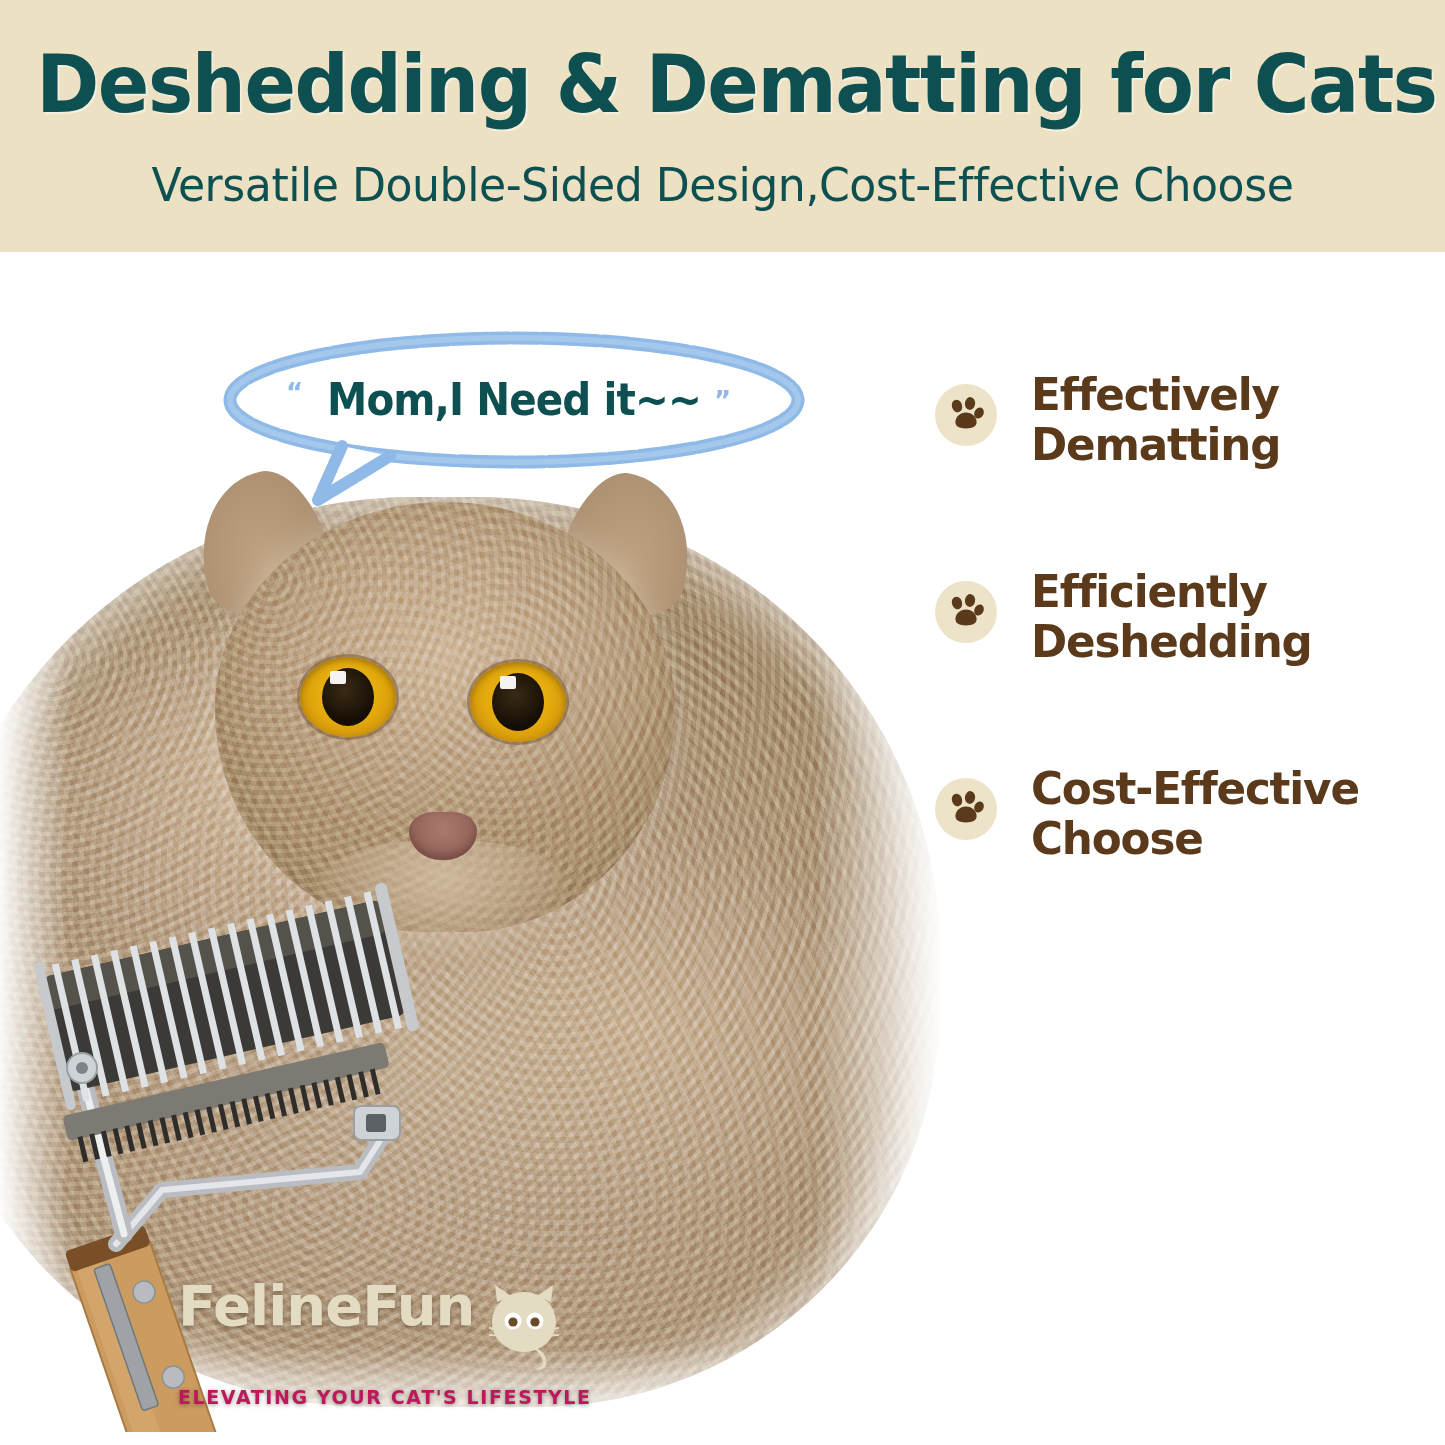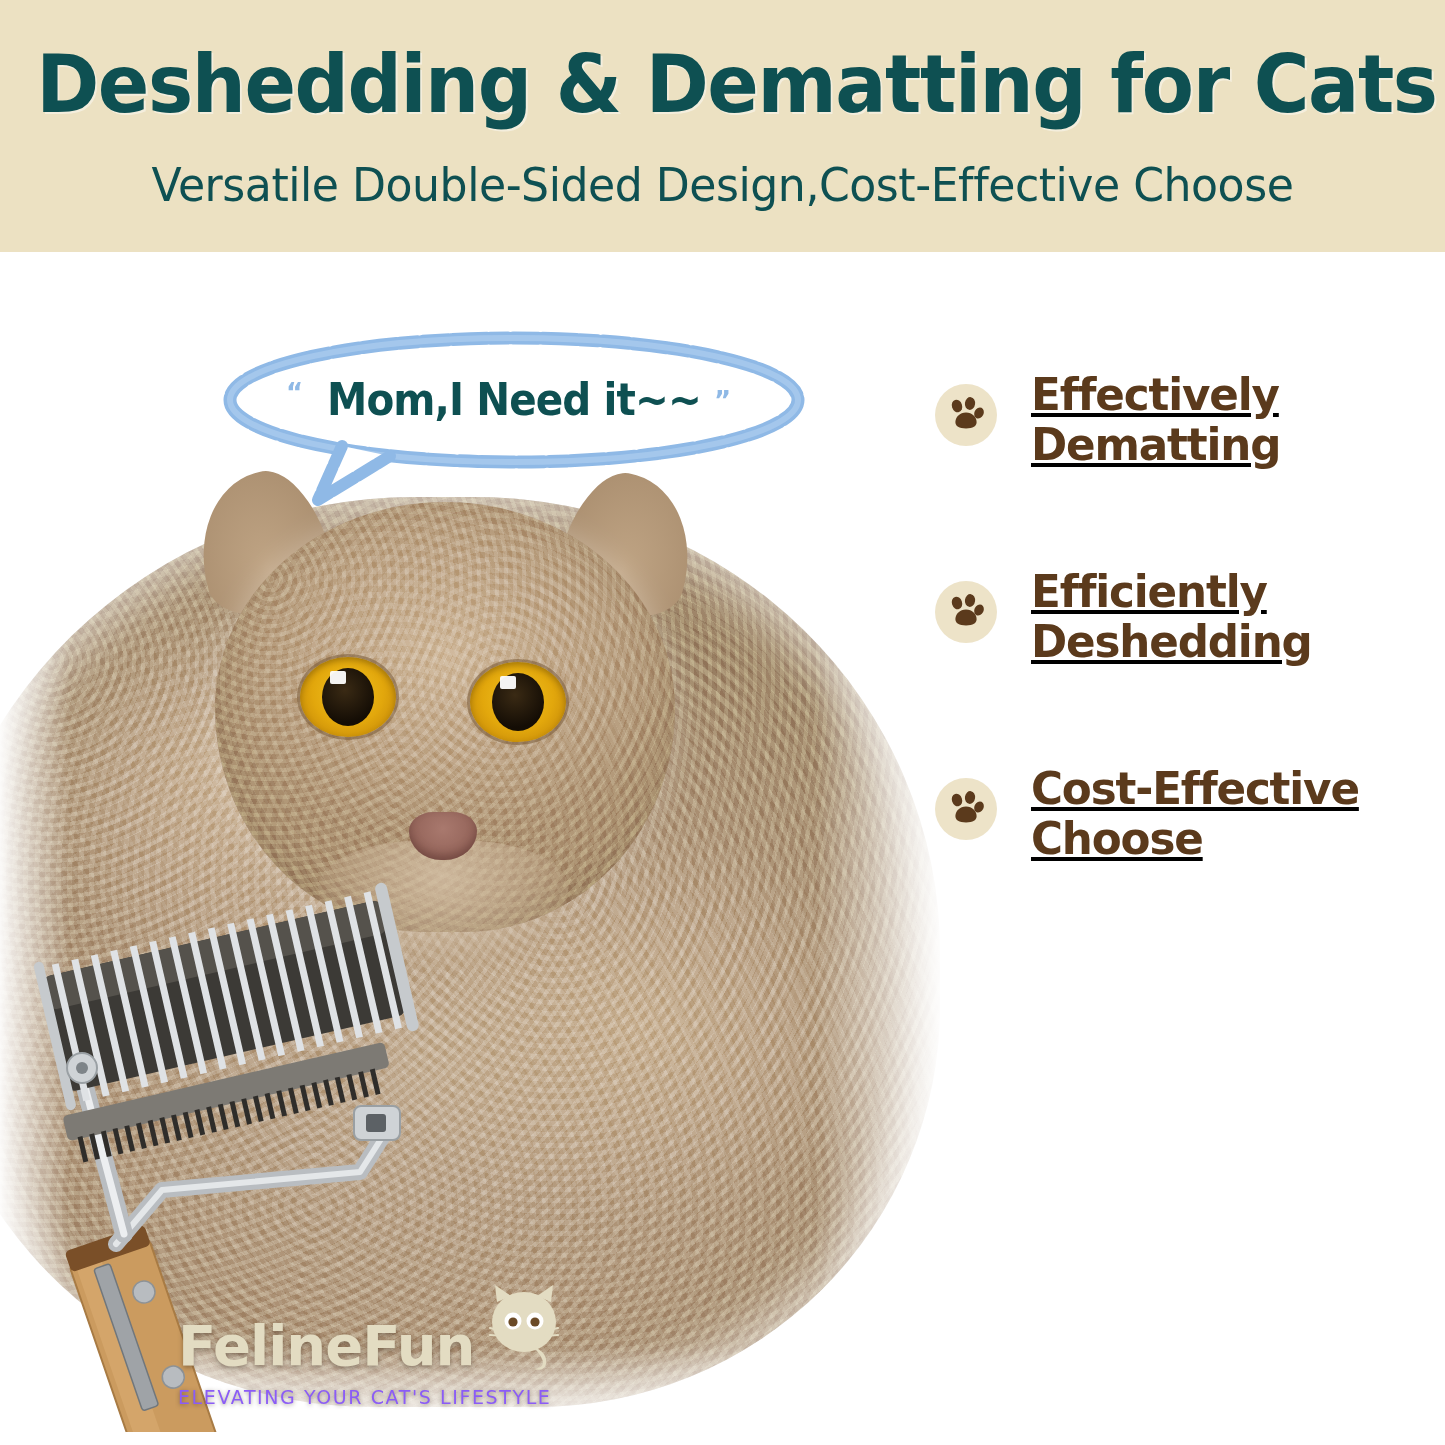--- a/index.html
+++ b/index.html
@@ -202,21 +202,20 @@
   .features {
     position: absolute;
     left: 935px; top: 370px;
     width: 500px;
     z-index: 7;
   }
   .feature-row {
     display: flex;
     align-items: flex-start;
     margin-bottom: 96px;
-    text-decoration: underline;
   }
   .feature-row:last-child { margin-bottom: 10px; }
   .paw-badge {
     flex: 0 0 auto;
     width: 62px; height: 62px;
     border-radius: 50%;
     background: #ede3c8;
     position: relative;
     margin-top: 14px;
     margin-right: 34px;
@@ -243,38 +242,38 @@
 
   
   .brand {
     position: absolute;
     left: 178px; top: 1278px;
     z-index: 9;
     width: 420px;
   }
   .brand-row {
     display: flex;
-    align-items: flex-end;
+    align-items: flex-start;
   }
   .brand-name {
     font-family: "DejaVu Sans", sans-serif;
     font-weight: 700;
     font-size: 56px;
     letter-spacing: -1px;
     color: #e3dcc2;
     text-shadow: 0 2px 5px rgba(60,45,30,0.45);
     line-height: 1;
   }
   .brand-tag {
     margin-top: 12px;
     font-family: "DejaVu Sans", sans-serif;
-    font-weight: 400;
+    font-weight: 700;
     font-size: 19px;
     letter-spacing: 1.6px;
-    color: #8b5cf6;
+    color: #be185d;
     text-shadow: 0 1px 4px rgba(60,45,30,0.5);
     white-space: nowrap;
   }
   .brand-cat { margin-left: 6px; }
 </style>
 </head>
 <body>
 
 <div id="page">
 

